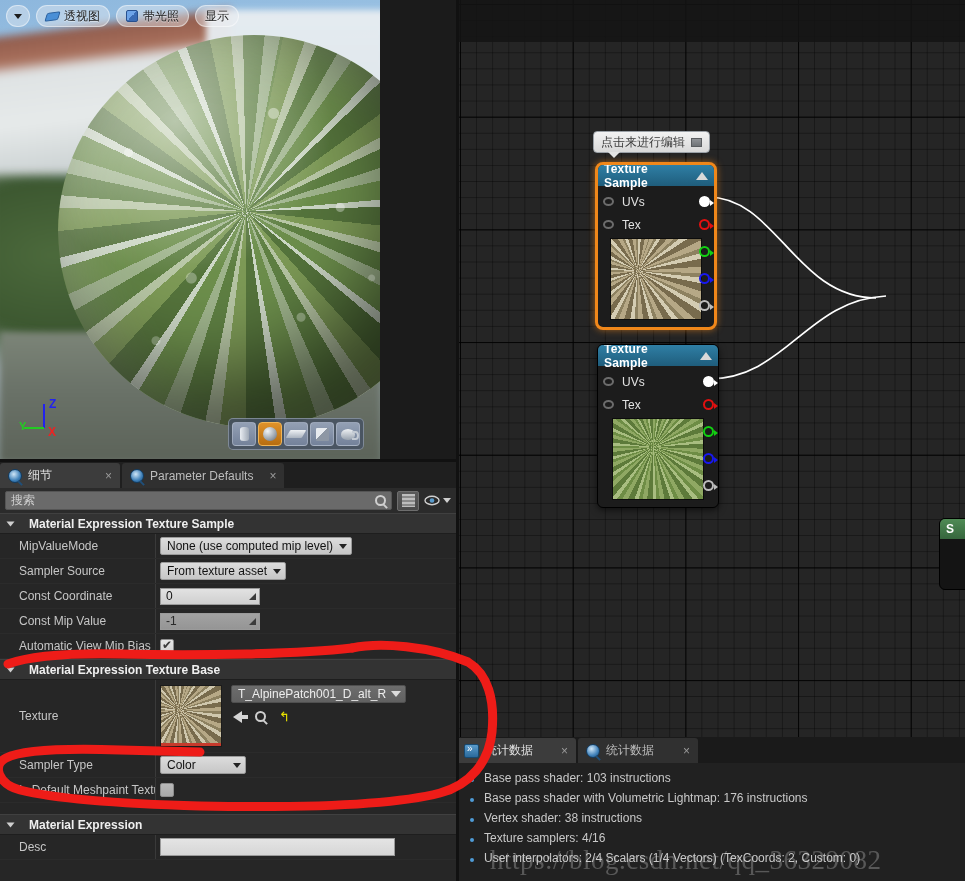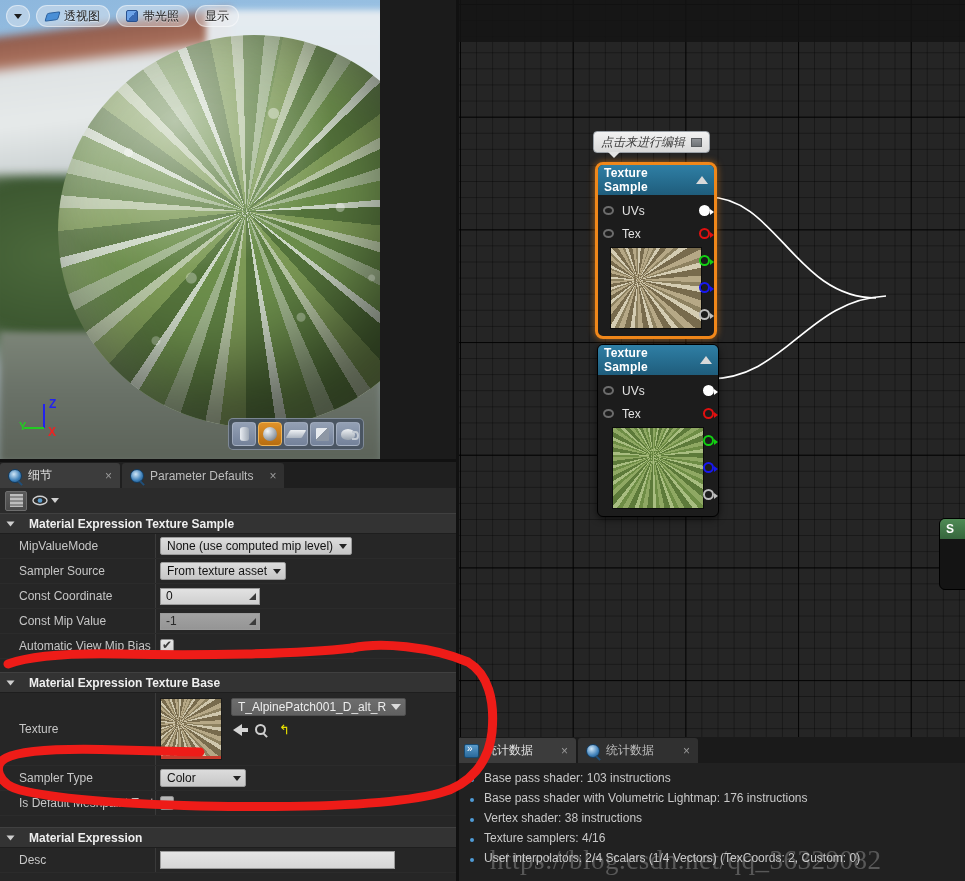--- a/index.html
+++ b/index.html
@@ -213,21 +213,21 @@
   }
   #graph .topfade{ position:absolute; left:0; right:0; top:0; height:42px; background:#141414; opacity:.85; }
 
   .node{
     position:absolute; width:122px; background:#1c1c1c; border:1px solid #000;
     border-radius:6px; overflow:hidden; z-index:4;
     box-shadow:0 2px 7px rgba(0,0,0,.6);
   }
   .node.sel{ border:3px solid #f0871a; border-radius:8px; box-shadow:0 0 7px rgba(240,135,26,.6); }
   .node-hdr{
-    height:30px; background:linear-gradient(180deg,#2f7fa5,#1f5d7c);
+    height:21px; background:linear-gradient(180deg,#2f7fa5,#1f5d7c);
     display:flex; align-items:center; padding:0 6px;
     font-weight:bold; color:#fff; font-size:12px; letter-spacing:.2px;gap:14px;
   }
   .node-hdr .up{ margin-left:auto; width:0;height:0;border-left:6px solid transparent;border-right:6px solid transparent;border-bottom:8px solid #d9d9d9; }
   .node-body{ padding:4px 0 7px 0; position:relative; }
   .pinrow{ height:23px; display:flex; align-items:center; padding:0 5px; position:relative; }
   .pin-in{
     width:11px;height:9px; border:2px solid #6c6c6c; border-radius:50% 50% 50% 50%;
     background:transparent; flex:none;
   }
@@ -255,21 +255,21 @@
     background:
       repeating-conic-gradient(from 35deg at 45% 35%, #8fa863 0 5deg, #6e8d45 5deg 9deg, #a8bd80 9deg 13deg, #5d7a3a 13deg 19deg),
       radial-gradient(circle at 50% 55%, #93ab6b, #6d8a47);
   }
   .pinrow-thumb{ position:relative; display:flex; }
   .outcol{ position:absolute; right:0; top:0; bottom:0; width:24px; }
 
   .tooltip{
     position:absolute; z-index:7; height:22px; display:flex; align-items:center; gap:6px;
     padding:0 7px; border-radius:4px; border:1px solid #9aa0a6;
-    background:linear-gradient(180deg,#f2f2f2,#d9d9d9); color:#3a3a3a; font-size:12px;font-style:italic;
+    background:linear-gradient(180deg,#f2f2f2,#d9d9d9); color:#3a3a3a; font-size:12px;
   }
   .tooltip::after{
     content:""; position:absolute; left:14px; bottom:-6px; width:0;height:0;
     border-left:6px solid transparent;border-right:6px solid transparent;border-top:6px solid #e3e3e3;
   }
   .tt-ico{ width:11px;height:9px;background:linear-gradient(180deg,#8f9296,#6f7377); border:1px solid #5a5d60;}
 
   .node-part{
     position:absolute; right:-10px; width:36px; background:#141414; border:1px solid #000;
     border-radius:6px; overflow:hidden; z-index:4;
@@ -375,20 +375,24 @@
       <span class="tabx">×</span>
     </div>
     <div class="tab inactive">
       <span class="tab-ico"></span>
       <span>Parameter Defaults</span>
       <span class="tabx">×</span>
     </div>
   </div>
 
   <div class="searchrow">
+    <div class="searchbox">
+      <span>搜索</span>
+      <span class="mag"></span>
+    </div>
     <div class="sq-btn">
         <span class="grid-ico"></span>
       </div>
     <div style="display:flex;align-items:center;gap:3px;">
       <svg width="16" height="11">
           <ellipse cx="8" cy="5.5" rx="7" ry="4.2" fill="none" stroke="#cfcfcf" stroke-width="1.4"></ellipse>
           <circle cx="8" cy="5.5" r="2.3" fill="#5b9ccc"></circle>
         </svg>
       <span class="caret-dn" style="border-top-color:#cfcfcf"></span>
     </div>
@@ -434,21 +438,21 @@
       </span>
     </div>
   </div>
   <div class="prow">
     <div class="pname">Automatic View Mip Bias</div>
     <div class="pval">
         <span class="chk on"></span>
       </div>
   </div>
 
-  <div class="cat-hdr" style="margin-top:13px">
+  <div class="cat-hdr" style="">
     <span class="tri"></span>
     <span>Material Expression Texture Base</span>
   </div>
   <div class="texrow">
     <div class="pname">Texture</div>
     <div class="pval">
       <div class="thumb"></div>
       <div>
         <div class="assetcombo">
           <span>T_AlpinePatch001_D_alt_R</span>

